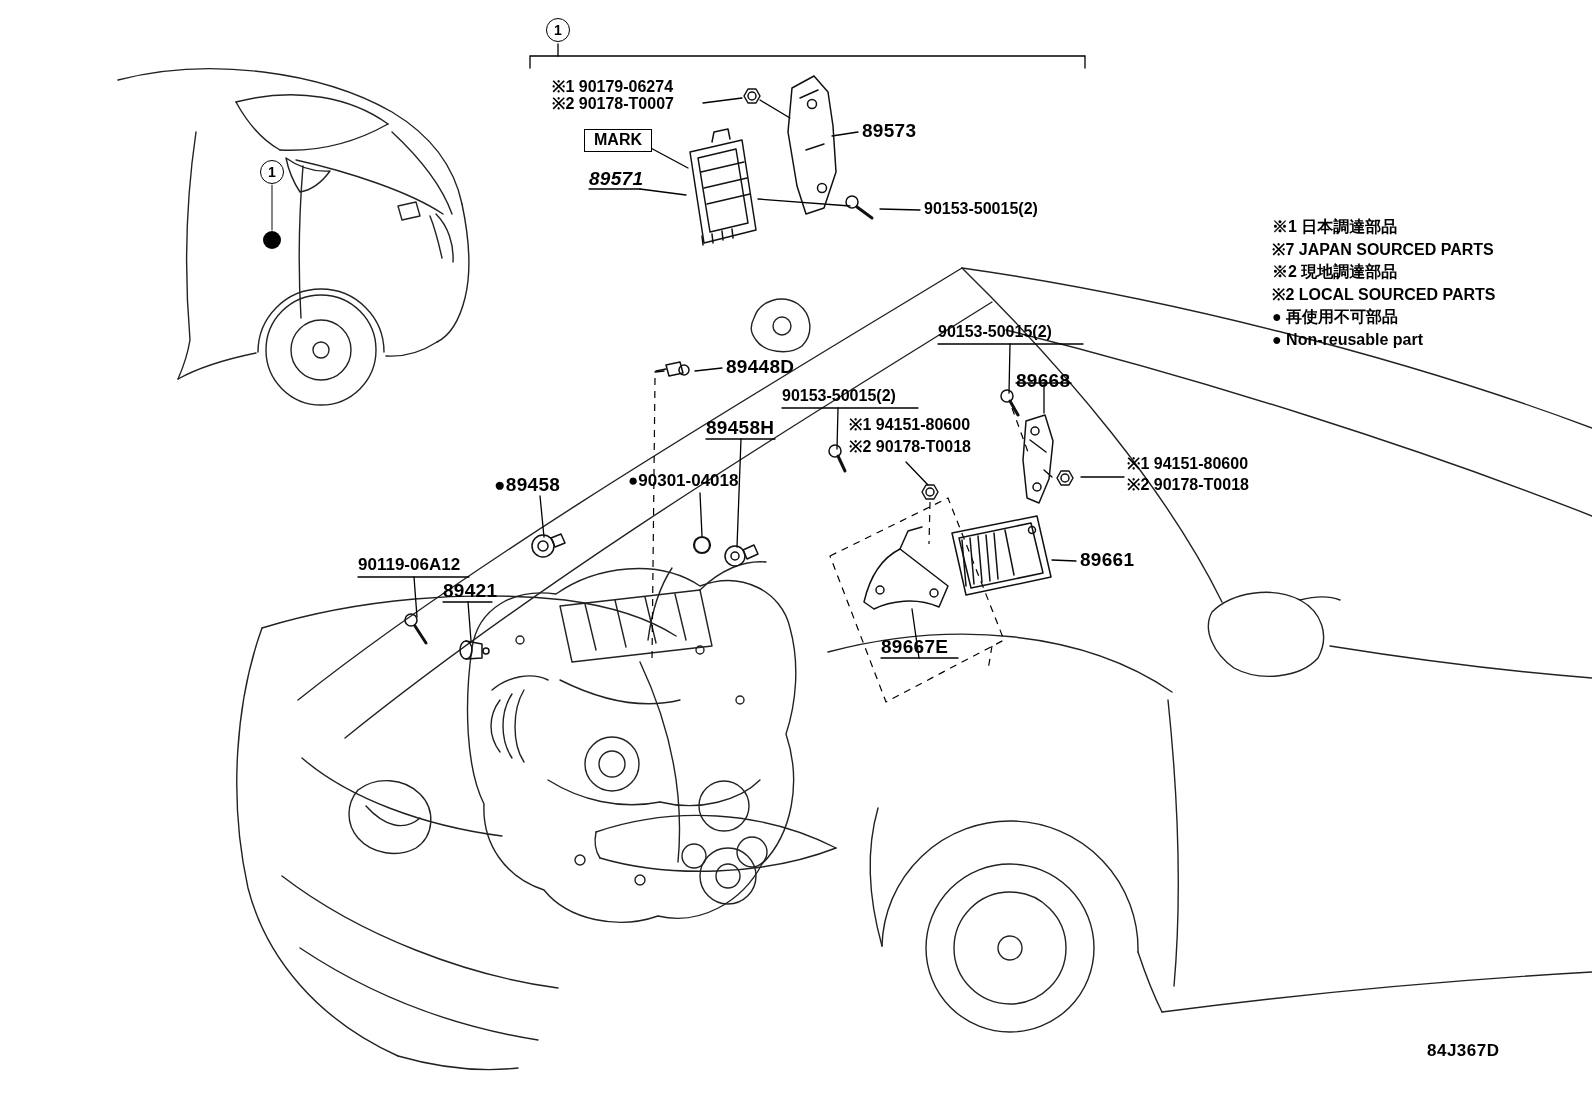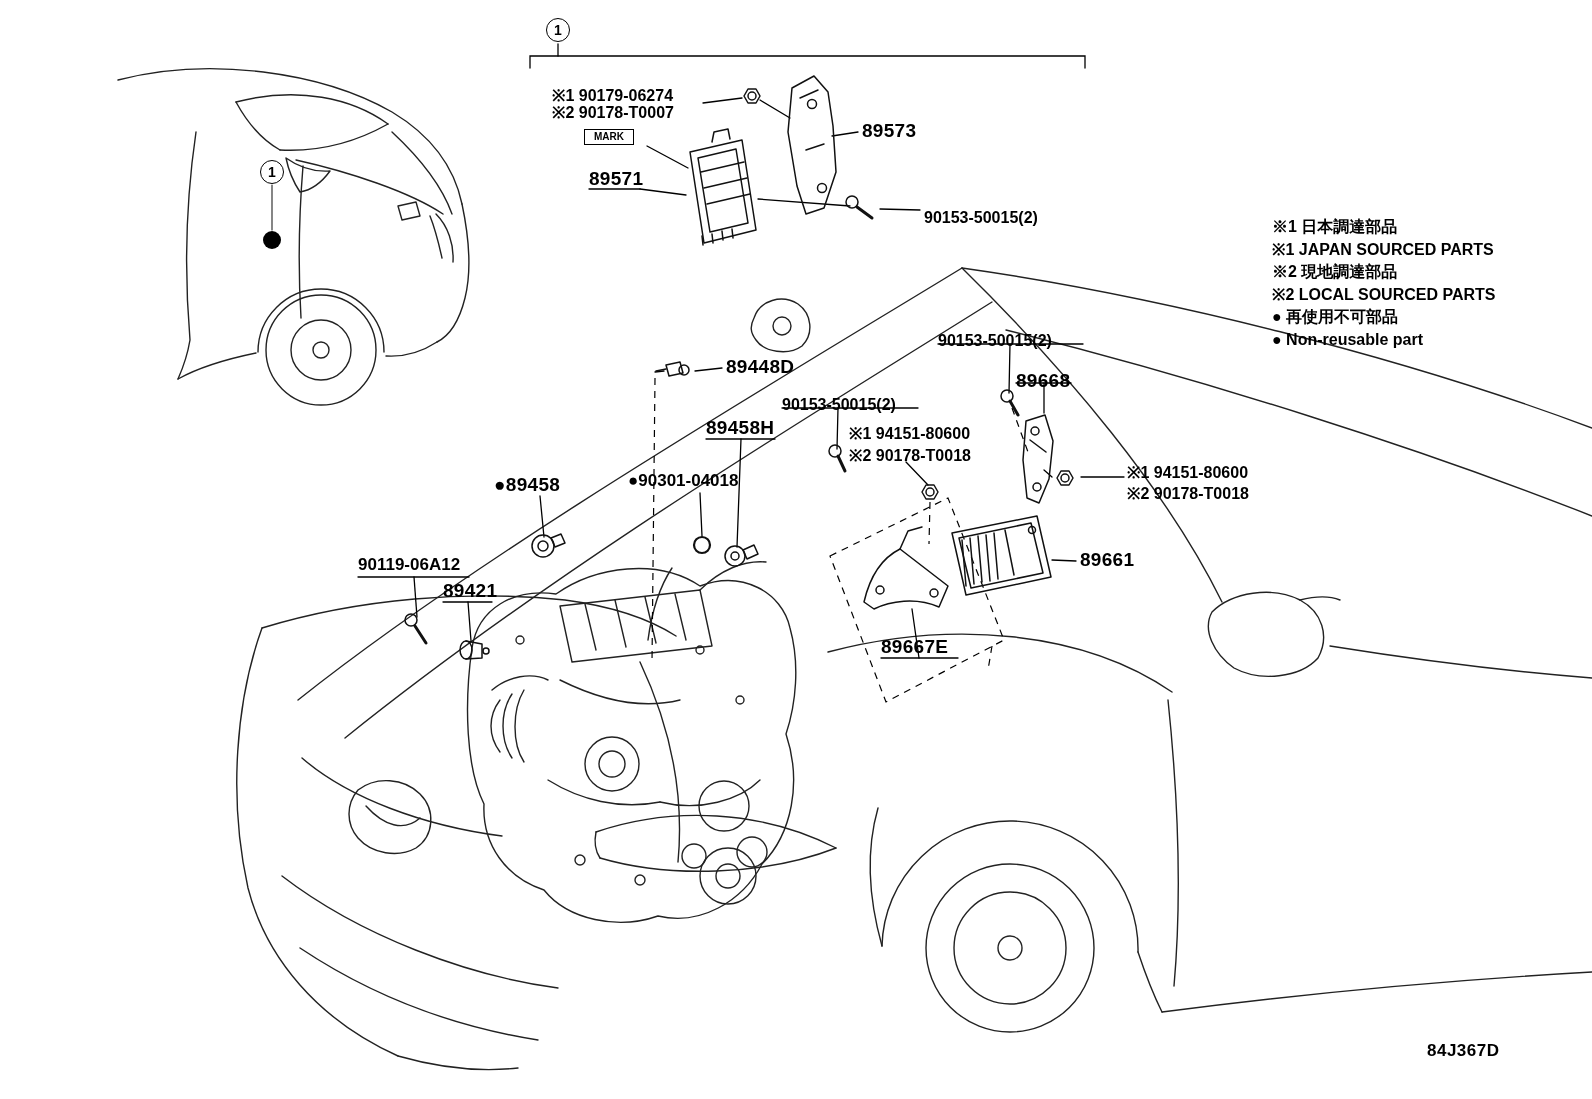--- a/index.html
+++ b/index.html
@@ -9,31 +9,31 @@
   }
   .stage svg{position:absolute;left:0;top:0;}
   .art{fill:none;stroke:#222;stroke-width:1.4;stroke-linecap:round;stroke-linejoin:round;}
   .part{fill:none;stroke:#111;stroke-width:1.5;stroke-linecap:round;stroke-linejoin:round;}
   .leader{fill:none;stroke:#000;stroke-width:1.3;stroke-linecap:round;}
   .dash{fill:none;stroke:#000;stroke-width:1.2;stroke-dasharray:7 6;}
   .thick{stroke-width:3;}
   .lbl{position:absolute;white-space:nowrap;font-weight:700;line-height:1.05;}
   .big{font-size:19px;letter-spacing:0.3px;text-align:center;}
   .mid{font-size:17px;}
-  .small{font-size:16px;margin-top:9px;}
+  .small{font-size:16px;}
   .legend{position:absolute;left:1272px;top:216px;display:flex;flex-direction:column;}
   .legend .lline{font-size:16px;font-weight:700;line-height:22.6px;white-space:nowrap;}
   .callout{
     position:absolute;width:24px;height:24px;border:1.7px solid #000;border-radius:50%;
     display:flex;align-items:center;justify-content:center;font-size:14px;font-weight:700;
     background:#fff;box-sizing:border-box;
   }
   .markbox{
     position:absolute;border:1.7px solid #000;padding:1px 9px 2px 9px;
-    font-size:10px;font-weight:700;background:#fff;
+    font-size:16px;font-weight:700;background:#fff;
   }
   .diagcode{position:absolute;font-size:17px;font-weight:700;letter-spacing:0.5px;text-align:center;}
 </style>
 </head>
 <body>
 
 <div class="stage">
 
   <svg width="1592" height="1099" viewBox="0 0 1592 1099">
 
@@ -286,41 +286,41 @@
     </div>
   <div class="callout" style="left:260px;top:160px;">
       <span>1</span>
     </div>
 
   <div class="markbox" style="left:584px;top:129px;"><span>MARK</span></div>
 
   <div class="lbl small" style="left:552px;top:79px;">※1 90179-06274</div>
   <div class="lbl small" style="left:552px;top:96px;">※2 90178-T0007</div>
   <div class="lbl big" style="left:862px;top:121px;">89573</div>
-  <div class="lbl big" style="left:589px;top:169px;">89571</div>
+  <div class="lbl big" style="left:589px;top:169px;font-style:italic;">89571</div>
   <div class="lbl small" style="left:924px;top:201px;">90153-50015(2)</div>
   <div class="lbl small" style="left:938px;top:324px;">90153-50015(2)</div>
   <div class="lbl big" style="left:1016px;top:362px;margin-top:9px;">89668</div>
   <div class="lbl big" style="left:726px;top:357px;">89448D</div>
   <div class="lbl small" style="left:782px;top:388px;">90153-50015(2)</div>
   <div class="lbl big" style="left:706px;top:418px;">89458H</div>
   <div class="lbl small" style="left:849px;top:417px;">※1 94151-80600</div>
   <div class="lbl small" style="left:849px;top:439px;">※2 90178-T0018</div>
   <div class="lbl small" style="left:1127px;top:456px;">※1 94151-80600</div>
   <div class="lbl small" style="left:1127px;top:477px;">※2 90178-T0018</div>
   <div class="lbl big" style="left:494px;top:475px;">●89458</div>
   <div class="lbl mid" style="left:628px;top:472px;">●90301-04018</div>
   <div class="lbl mid" style="left:358px;top:556px;">90119-06A12</div>
   <div class="lbl big" style="left:443px;top:581px;">89421</div>
   <div class="lbl big" style="left:1080px;top:550px;">89661</div>
   <div class="lbl big" style="left:881px;top:637px;">89667E</div>
 
   <div class="legend">
     <div class="lline">※1 日本調達部品</div>
-    <div class="lline">※1 JAPAN SOURCED PARTS</div>
+    <div class="lline">※7 JAPAN SOURCED PARTS</div>
     <div class="lline">※2 現地調達部品</div>
     <div class="lline">※2 LOCAL SOURCED PARTS</div>
     <div class="lline">● 再使用不可部品</div>
     <div class="lline">● Non-reusable part</div>
   </div>
 
   <div class="diagcode" style="left:1427px;top:1041px;position:absolute;">84J367D</div>
 
 </div>
 

